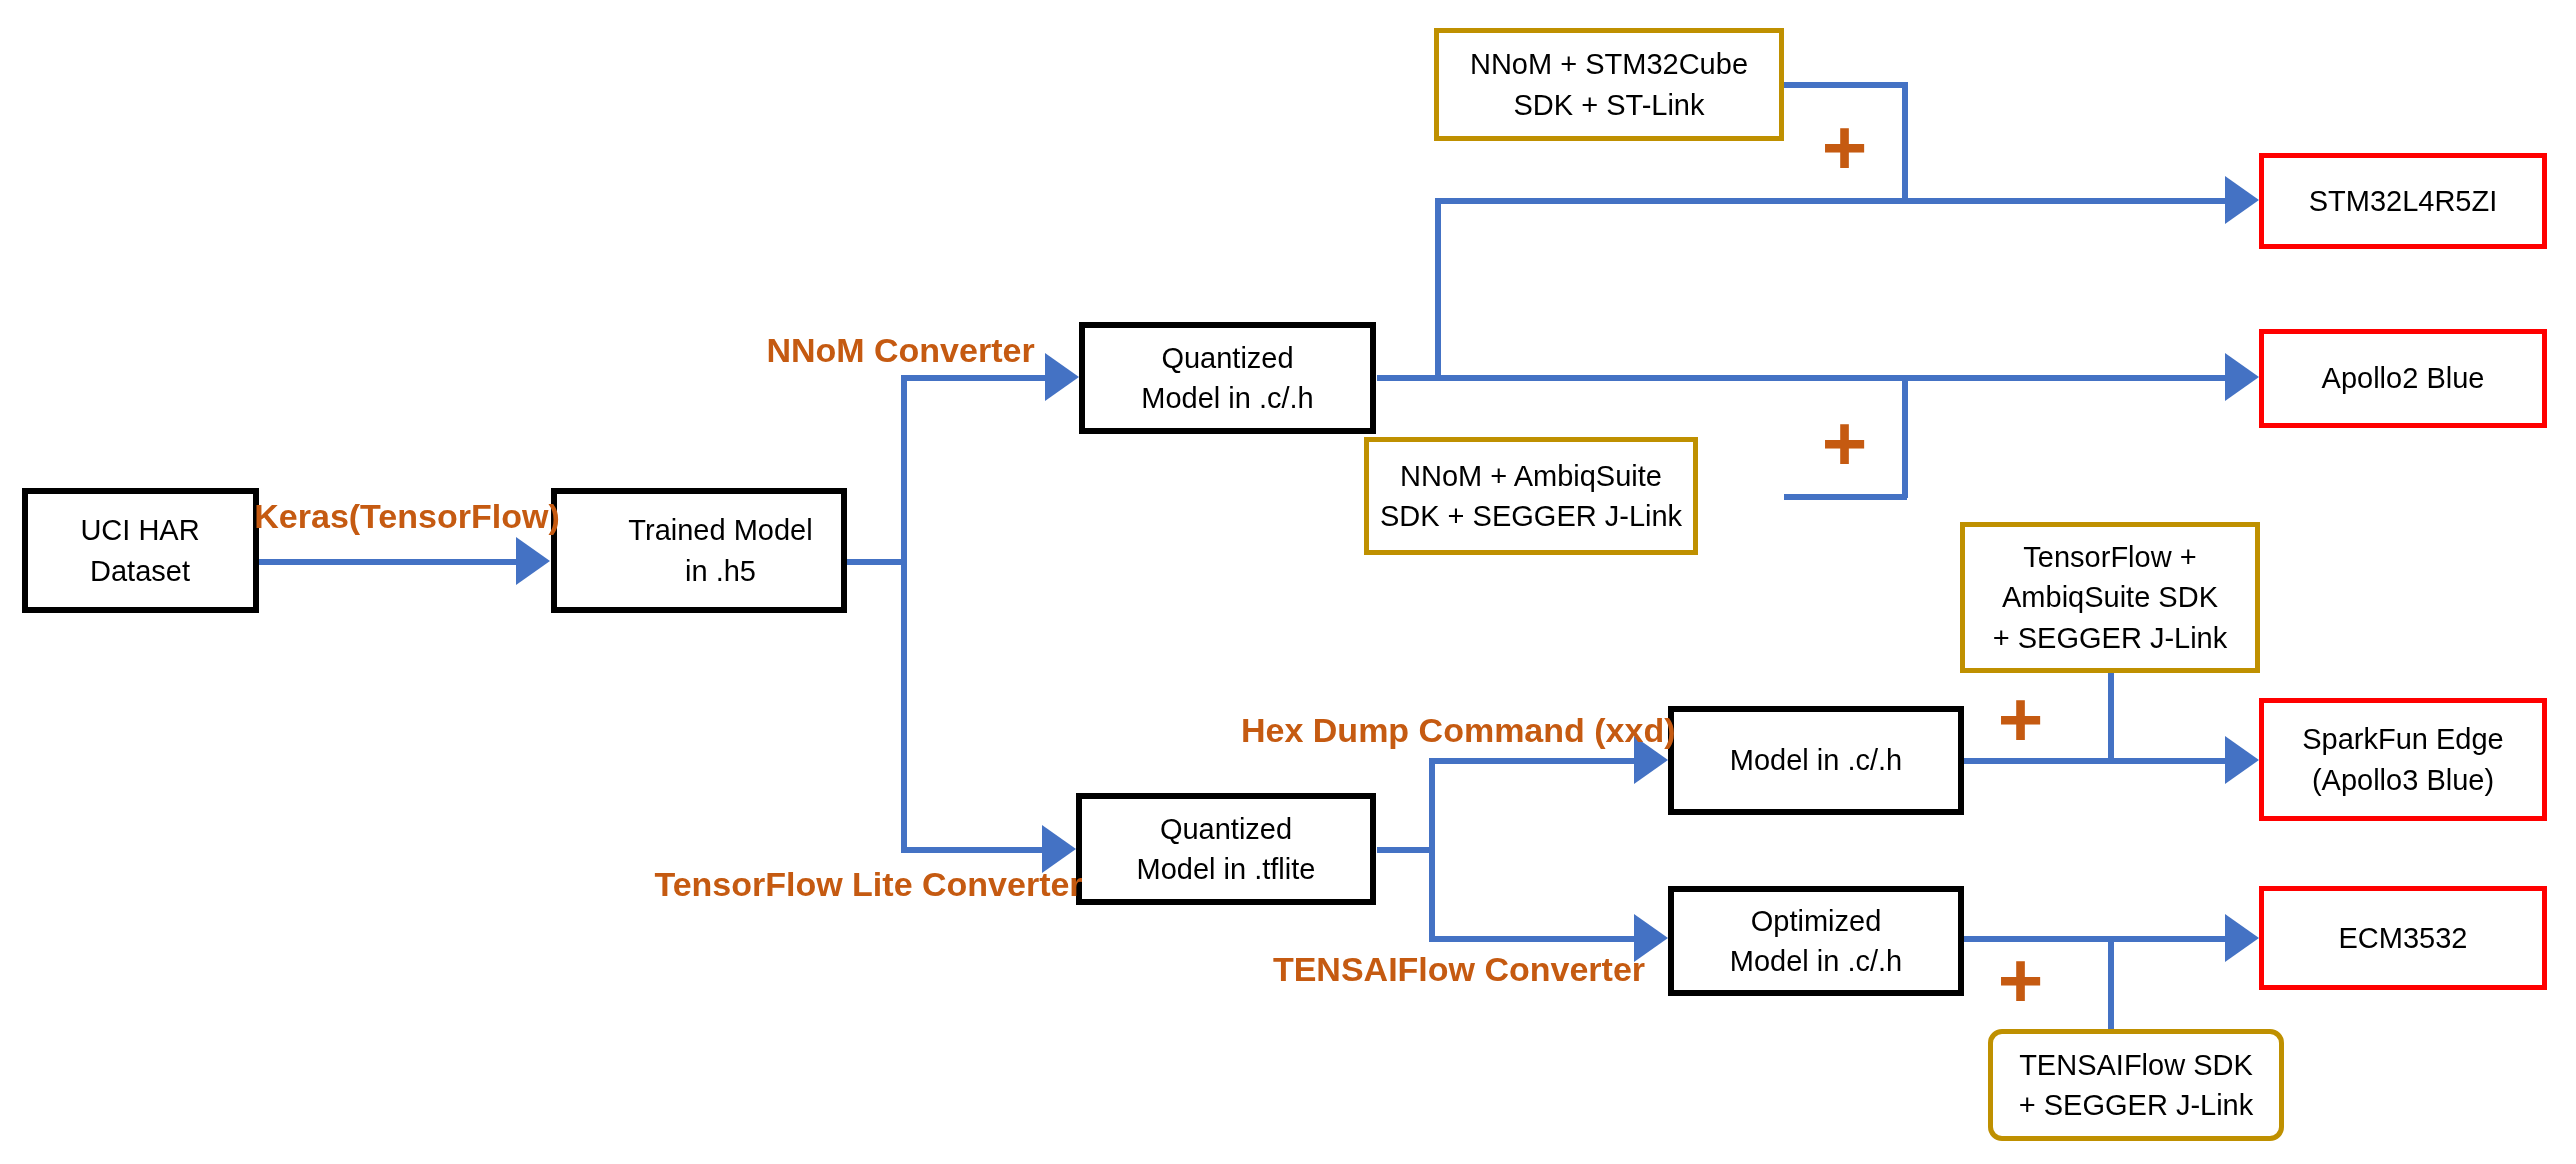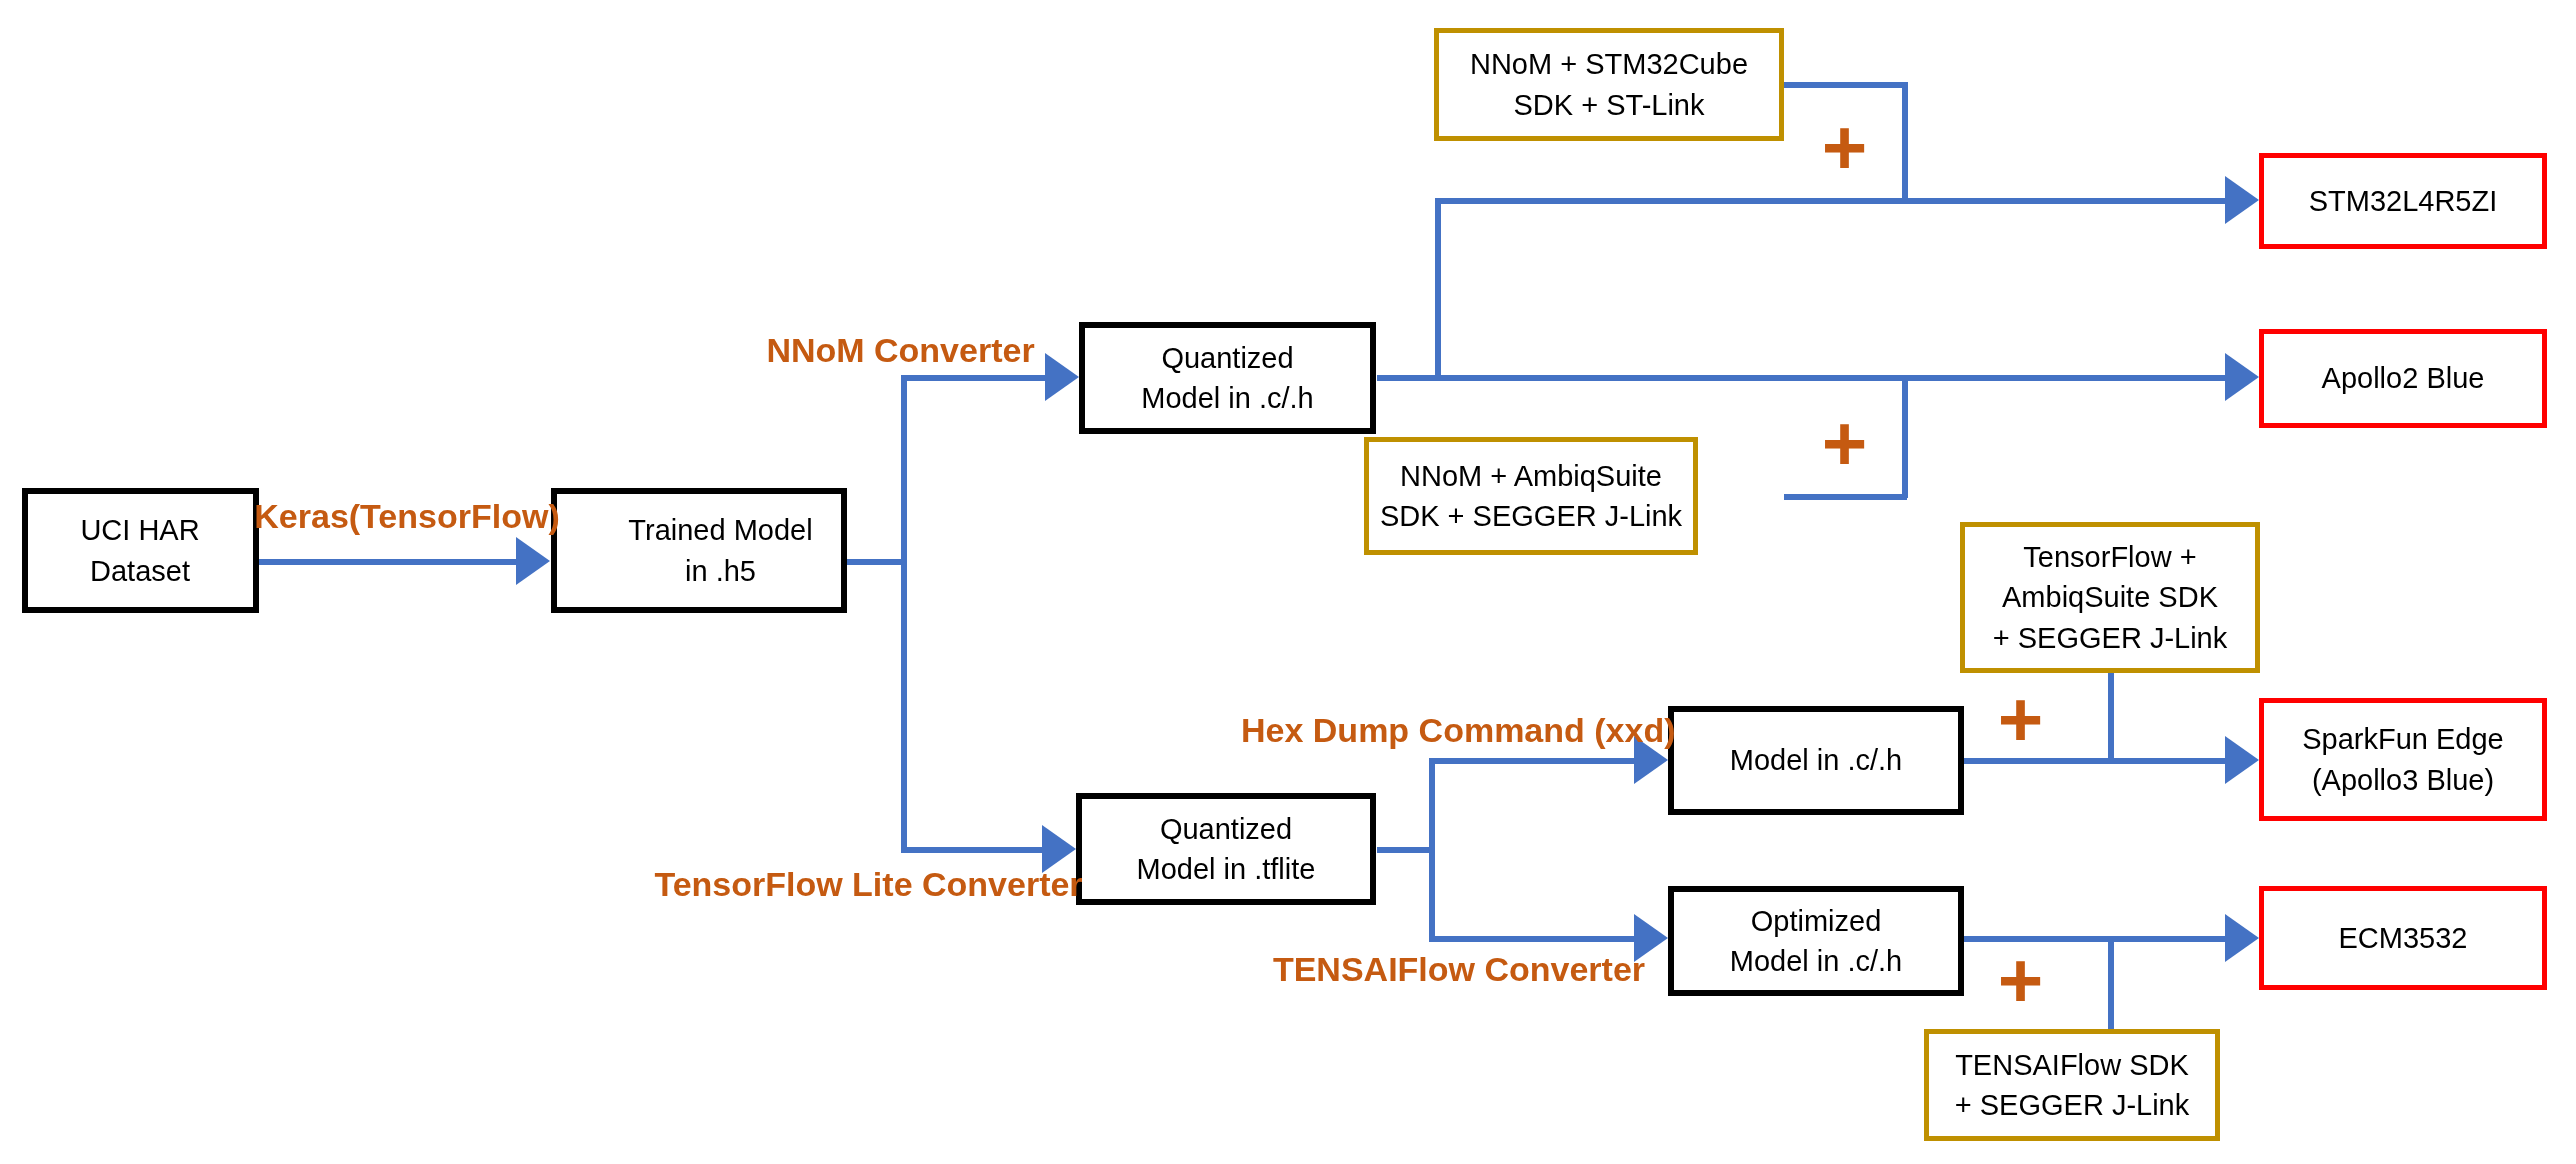--- a/index.html
+++ b/index.html
@@ -178,21 +178,21 @@
     <span>NNoM + AmbiqSuite</span>
     <span>SDK + SEGGER J-Link</span>
   </div>
 
   <div class="node gold" style="left:1960px; top:522px; width:300px; height:151px;">
     <span>TensorFlow +</span>
     <span>AmbiqSuite SDK</span>
     <span>+ SEGGER J-Link</span>
   </div>
 
-  <div class="node gold" style="left:1924px; top:1029px; width:296px; height:112px;">
+  <div class="node gold" style="left:1988px; top:1029px; width:296px; height:112px;border-radius:14px;">
     <span>TENSAIFlow SDK</span>
     <span>+ SEGGER J-Link</span>
   </div>
 
   <div class="node red" style="left:2259px; top:153px; width:288px; height:96px;">
     <span>STM32L4R5ZI</span>
   </div>
 
   <div class="node red" style="left:2259px; top:329px; width:288px; height:99px;">
     <span>Apollo2 Blue</span>

